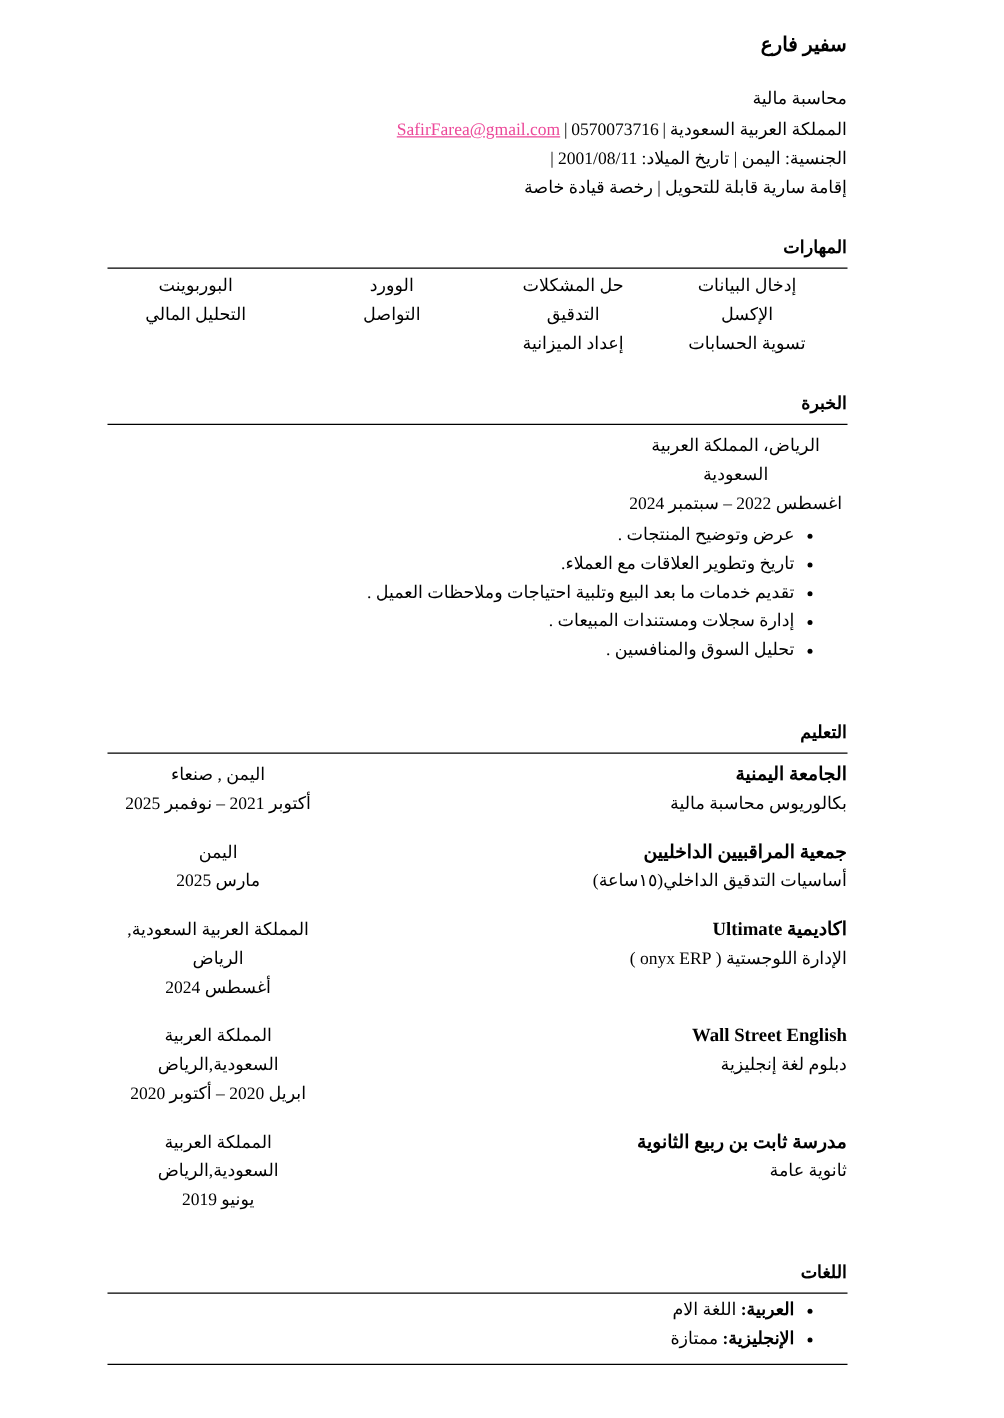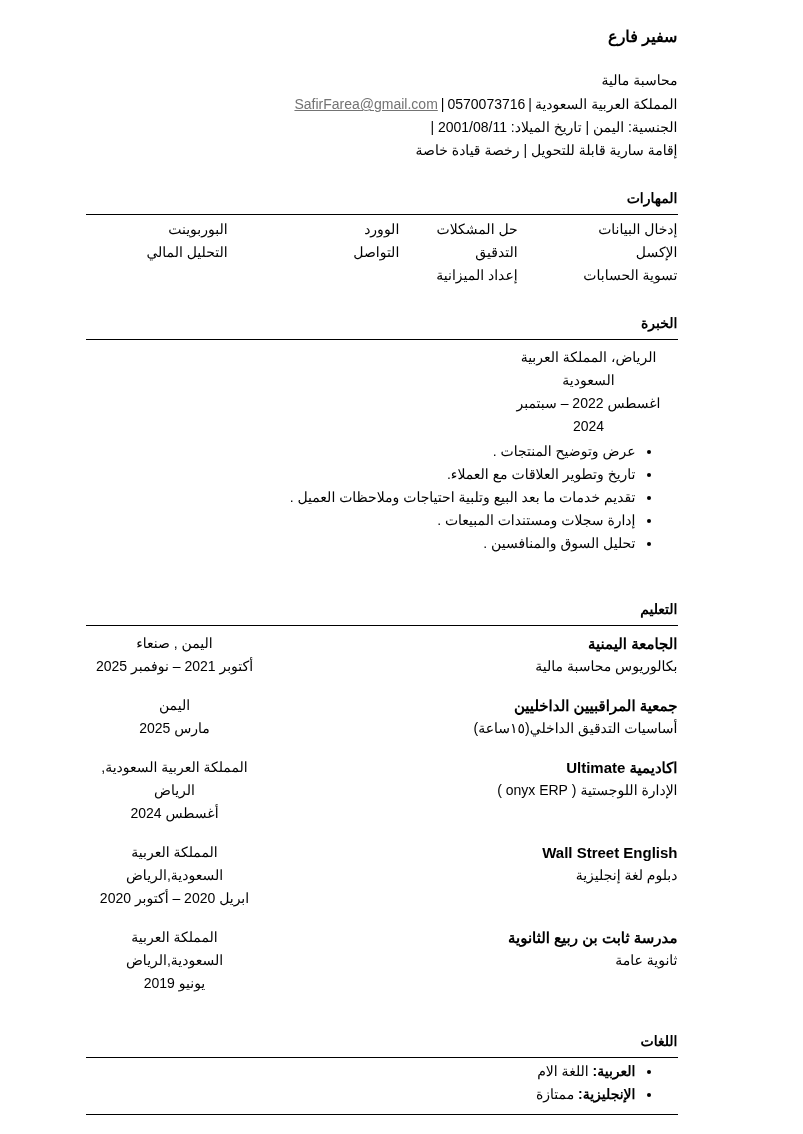--- a/index.html
+++ b/index.html
@@ -4,37 +4,37 @@
 <style>
   * { margin: 0; padding: 0; box-sizing: border-box; }
   html, body { background: #ffffff; }
   .page {
     width: 686px;
     height: 1134px;
     margin: 0 auto;
     background: #ffffff;
     padding: 26px 67px 0 27px;
     direction: rtl;
-    font-family: Liberation Sans, sans-serif;
+    font-family: Liberation Serif, serif;
     font-size: 14px;
     color: #000000;
     overflow: hidden;
   }
   .name { font-size: 16px; font-weight: bold; margin-bottom: 22px; line-height: 21px; }
   .job-title { line-height: 22px; margin-bottom: 2px; }
   .contact-line { line-height: 23px; }
-  .email-link { color: #737373; text-decoration: underline; }
+  .email-link { color: #ec4899; text-decoration: underline; }
   .sep { padding: 0 3px; }
 
   .section { margin-top: 26px; }
   .section-heading { font-weight: bold; font-size: 14px; line-height: 21px; }
   hr.rule { border: none; border-top: 1px solid #000000; margin: 5px 0 0 0; }
 
   .skills-table { width: 100%; border-collapse: collapse; margin-top: 3px; }
-  .skills-table td { text-align: right; vertical-align: top; line-height: 23px; padding: 0; }
+  .skills-table td { text-align: center; vertical-align: top; line-height: 23px; padding: 0; }
 
   .entry-head { display: flex; justify-content: space-between; margin-top: 6px; }
   .entry-main { flex: 1 1 auto; min-width: 0; }
   .side { width: 178px; flex: 0 0 178px; text-align: center; line-height: 23px; }
   .role { font-weight: bold; line-height: 23px; }
   .company { line-height: 23px; }
   ul.bullets { margin: 2px 0 0 0; padding: 0 42px 0 0; list-style: disc; }
   ul.bullets li { line-height: 23px; }
 
   .edu-entry { display: flex; justify-content: space-between; margin-top: 6px; margin-bottom: 16px; }

